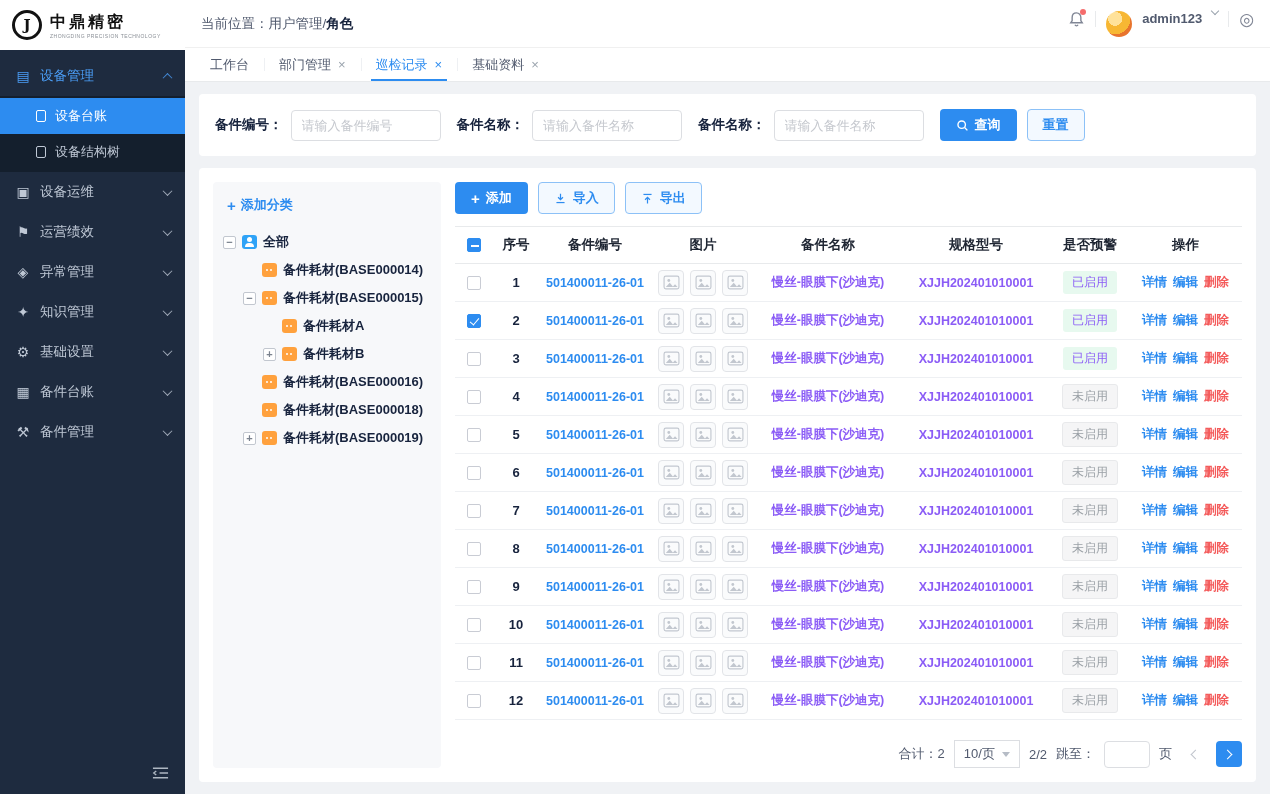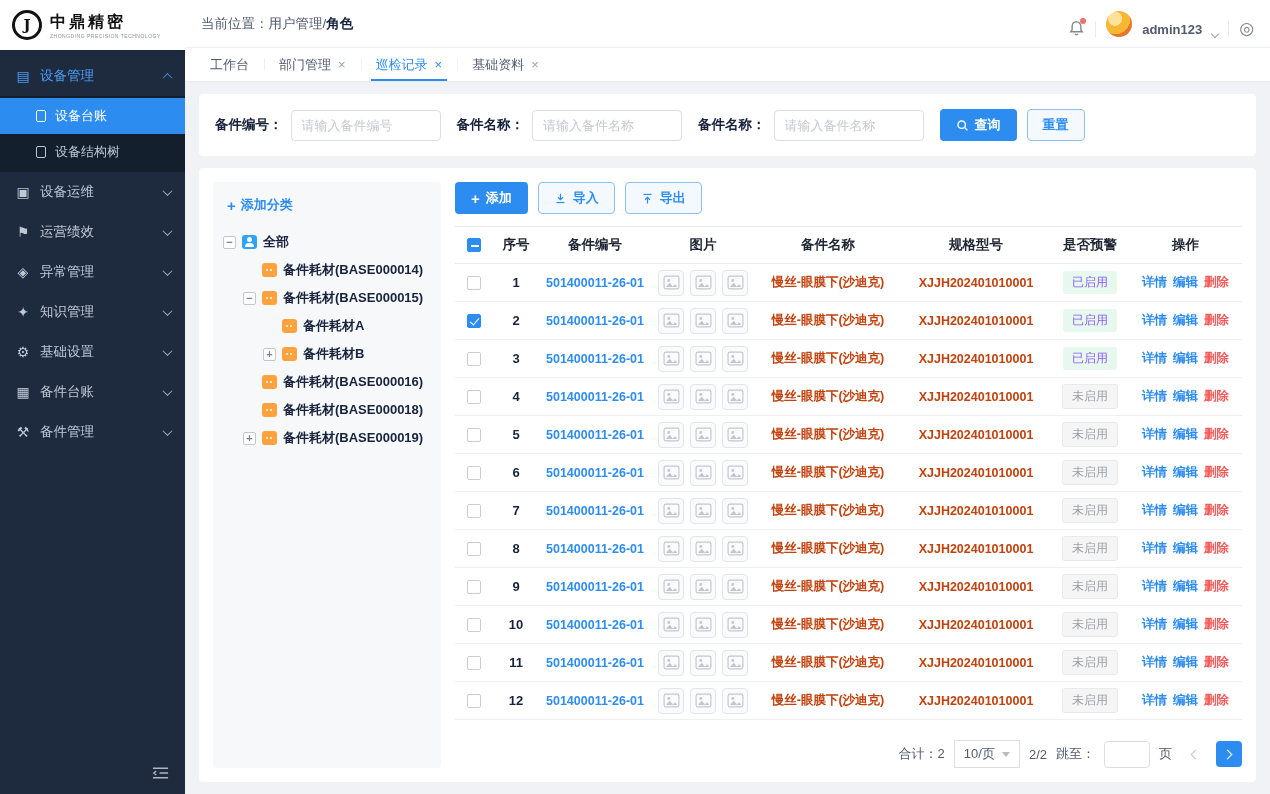--- a/index.html
+++ b/index.html
@@ -29,21 +29,21 @@
   .sub-item.active{background:#2d8cf0;color:#fff;}
   .doc-icon{width:10px;height:12px;border:1.2px solid currentColor;border-radius:2px;flex-shrink:0;}
   .sidebar-foot{height:42px;display:flex;align-items:center;justify-content:flex-end;padding:0 16px;}
 
   
   .main-col{flex:1;display:flex;flex-direction:column;min-width:0;}
   .topbar{height:48px;background:#fff;display:flex;align-items:center;justify-content:space-between;
     padding:0 16px;border-bottom:1px solid #f0f0f0;flex-shrink:0;}
   .breadcrumb{font-size:13.5px;color:#515a6e;}
   .breadcrumb b{color:#17233d;}
-  .top-right{display:flex;align-items:flex-end;gap:10px;}
+  .top-right{display:flex;align-items:flex-start;gap:10px;}
   .bell-wrap{position:relative;display:flex;cursor:pointer;}
   .bell-dot{position:absolute;right:-1px;top:-2px;width:6px;height:6px;border-radius:50%;background:#f56c6c;}
   .vdiv{width:1px;height:16px;background:#e8eaec;}
   .avatar{width:26px;height:26px;border-radius:50%;flex-shrink:0;cursor:pointer;
     background:radial-gradient(circle at 35% 30%,#ffe29a 0 28%,#f7b733 28% 62%,#e8742d 62% 100%);}
   .username{font-size:13px;color:#515a6e;font-weight:bold;cursor:pointer;}
   .chev-sm{width:6px;height:6px;border-right:1.3px solid #9aa3ad;border-bottom:1.3px solid #9aa3ad;
     transform:rotate(45deg);margin-top:-3px;cursor:pointer;}
   .help-icon{font-size:17px;color:#808695;line-height:1;cursor:pointer;}
 
@@ -95,21 +95,21 @@
   .toolbar{display:flex;gap:10px;margin-bottom:12px;flex-shrink:0;}
 
   .tbl{flex:1;min-height:0;}
   .tr{display:grid;grid-template-columns:38px 46px 112px 104px 146px 150px 78px 1fr;
     align-items:center;border-bottom:1px solid #eef0f3;height:38px;}
   .thead{border-top:1px solid #e8eaec;border-bottom:1px solid #e8eaec;height:38px;}
   .td{display:flex;justify-content:center;align-items:center;gap:6px;font-size:13px;overflow:hidden;white-space:nowrap;}
   .th{font-weight:bold;color:#1f2633;font-size:13.5px;}
   .no{color:#17233d;font-weight:bold;}
   .code{color:#2d8cf0;font-weight:bold;font-size:12.5px;cursor:pointer;}
-  .name,.model{color:#c2410c;font-weight:bold;font-size:12.5px;}
+  .name,.model{color:#8b5cf6;font-weight:bold;font-size:12.5px;}
   .imgbox{width:26px;height:26px;border:1px solid #e2e4e8;border-radius:4px;background:#fafbfc;
     display:flex;align-items:center;justify-content:center;cursor:pointer;flex-shrink:0;}
   .badge{font-size:12px;padding:3px 9px;border-radius:3px;}
   .badge.on{background:#e7f9ef;color:#8b5cf6;}
   .badge.off{background:#f5f5f6;color:#9aa0a6;border:1px solid #e8e9eb;}
   .actions{}
   .actions span{font-size:12.5px;font-weight:bold;cursor:pointer;}
   .act-detail,.act-edit{color:#2d8cf0;}
   .act-delete{color:#f45b5b;}
 

